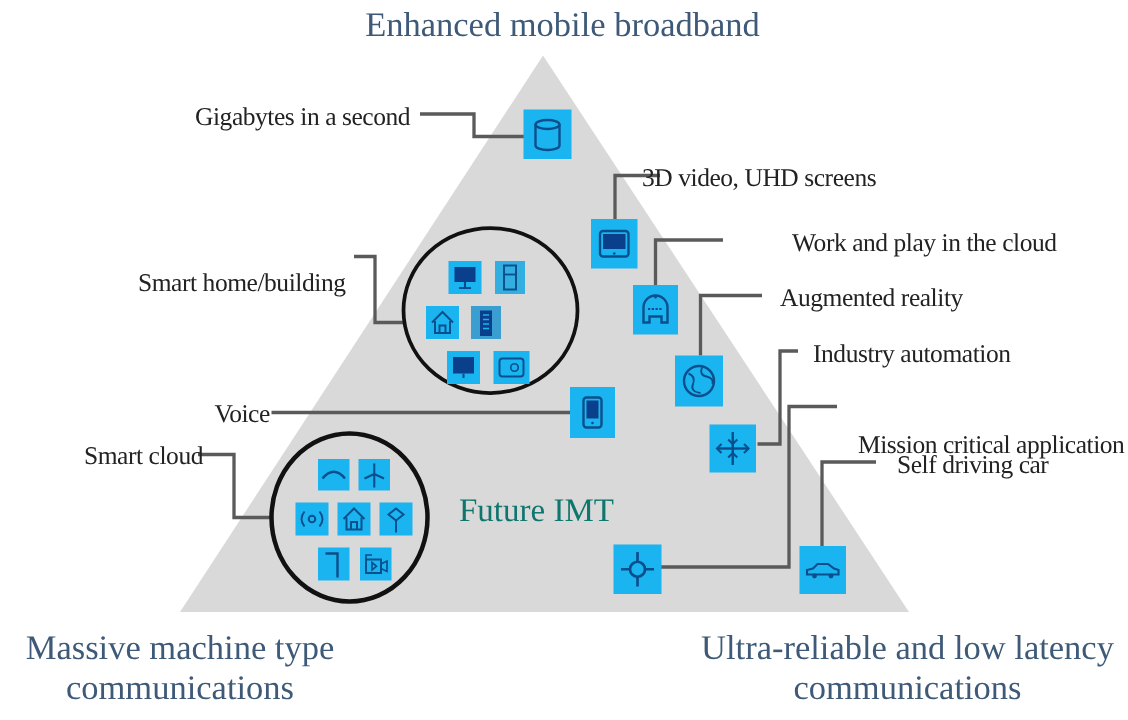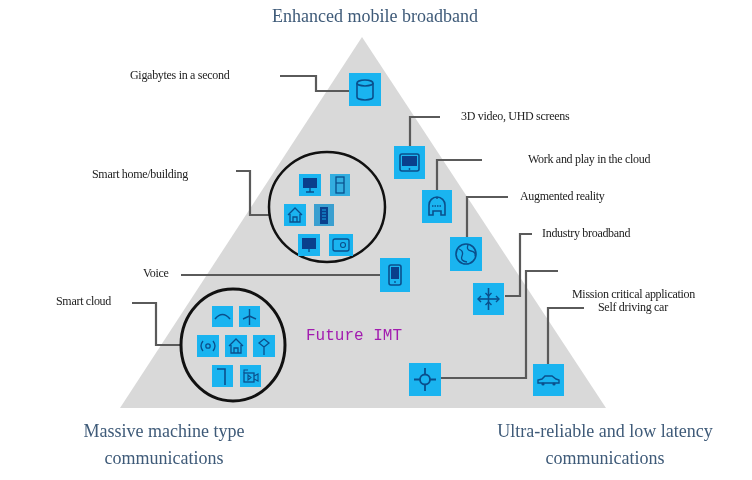--- a/index.html
+++ b/index.html
@@ -1,20 +1,20 @@
 <!DOCTYPE html>
 <html><head>
 <meta charset="utf-8">
 <style>
   html, body { margin:0; padding:0; background:#ffffff; }
   body { width:752px; height:480px; position:relative; overflow:hidden; font-family:"Liberation Serif", serif; }
   #diagram { position:absolute; left:0; top:0; }
-  .corner { position:absolute; color:#3e5a78; font-family:"Liberation Serif", serif; font-size:18px; text-align:center; line-height:27px; }
-  .lbl { position:absolute; color:#222; font-family:"Liberation Serif", serif; font-size:12px; white-space:nowrap; letter-spacing:-0.3px; }
-  .center-title { position:absolute; color:#a21caf; font-family:Liberation Mono, monospace; font-size:16px; }
+  .corner { position:absolute; color:#3e5a78; font-family:"Liberation Serif", serif; font-size:23px; text-align:center; line-height:27px; }
+  .lbl { position:absolute; color:#222; font-family:"Liberation Serif", serif; font-size:17px; white-space:nowrap; letter-spacing:-0.3px; }
+  .center-title { position:absolute; color:#0f766e; font-family:Liberation Serif, serif; font-size:22px; }
 </style>
 </head>
 <body>
 
 <svg id="diagram" width="752" height="480" viewBox="0 0 752 480">
 
   <polygon points="362,37 606,408 120,408" fill="#d9d9d9"></polygon>
 
   <polygon points="120,408 245,210 190,408" fill="#dcdcdc" opacity="0"></polygon>
 
@@ -150,33 +150,33 @@
       <g transform="translate(240,365)">
         <rect width="21" height="22" fill="#1ab4f0"></rect>
         <rect x="4" y="8" width="10" height="9" fill="none" stroke="#0a4f8c" stroke-width="1.3"></rect>
         <path d="M14,11 L18,9 V16 L14,14 M8,10 L11,12.5 L8,15 Z M4,8 V5 H8" fill="none" stroke="#0a4f8c" stroke-width="1.1"></path>
       </g>
     </g>
   </g>
 </svg>
 
 <div class="corner" style="left:200px; top:3px; width:350px;">Enhanced mobile broadband</div>
-<div class="corner" style="left:0px; top:418px; width:240px;padding-left:44px;">
+<div class="corner" style="left:0px; top:418px; width:240px;">
   <div>Massive machine type</div>
   <div>communications</div>
 </div>
 <div class="corner" style="left:452px; top:418px; width:306px;">
   <div>Ultra-reliable and low latency</div>
   <div>communications</div>
 </div>
 
 <div class="center-title" style="left:306px; top:327px;">Future IMT</div>
 
 <div class="lbl" style="left:130px; top:68px;">Gigabytes in a second</div>
-<div class="lbl" style="left:461px; top:109px;">3D video, UHD screens</div>
+<div class="lbl" style="left:428px; top:109px;">3D video, UHD screens</div>
 <div class="lbl" style="left:492px; top:152px;margin-left:36px;">Work and play in the cloud</div>
 <div class="lbl" style="left:520px; top:189px;font-family:Liberation Serif, serif;">Augmented reality</div>
-<div class="lbl" style="left:542px; top:226px;">Industry broadband</div>
+<div class="lbl" style="left:542px; top:226px;">Industry automation</div>
 <div class="lbl" style="left:572px; top:263px;margin-top:24px;">Mission critical application</div>
 <div class="lbl" style="left:598px; top:300px;text-align:center;">Self driving car</div>
-<div class="lbl" style="left:92px; top:167px;">Smart home/building</div>
+<div class="lbl" style="left:92px; top:179px;">Smart home/building</div>
 <div class="lbl" style="left:143px; top:266px;text-align:center;">Voice</div>
 <div class="lbl" style="left:56px; top:294px;">Smart cloud</div>
 
 </body></html>

